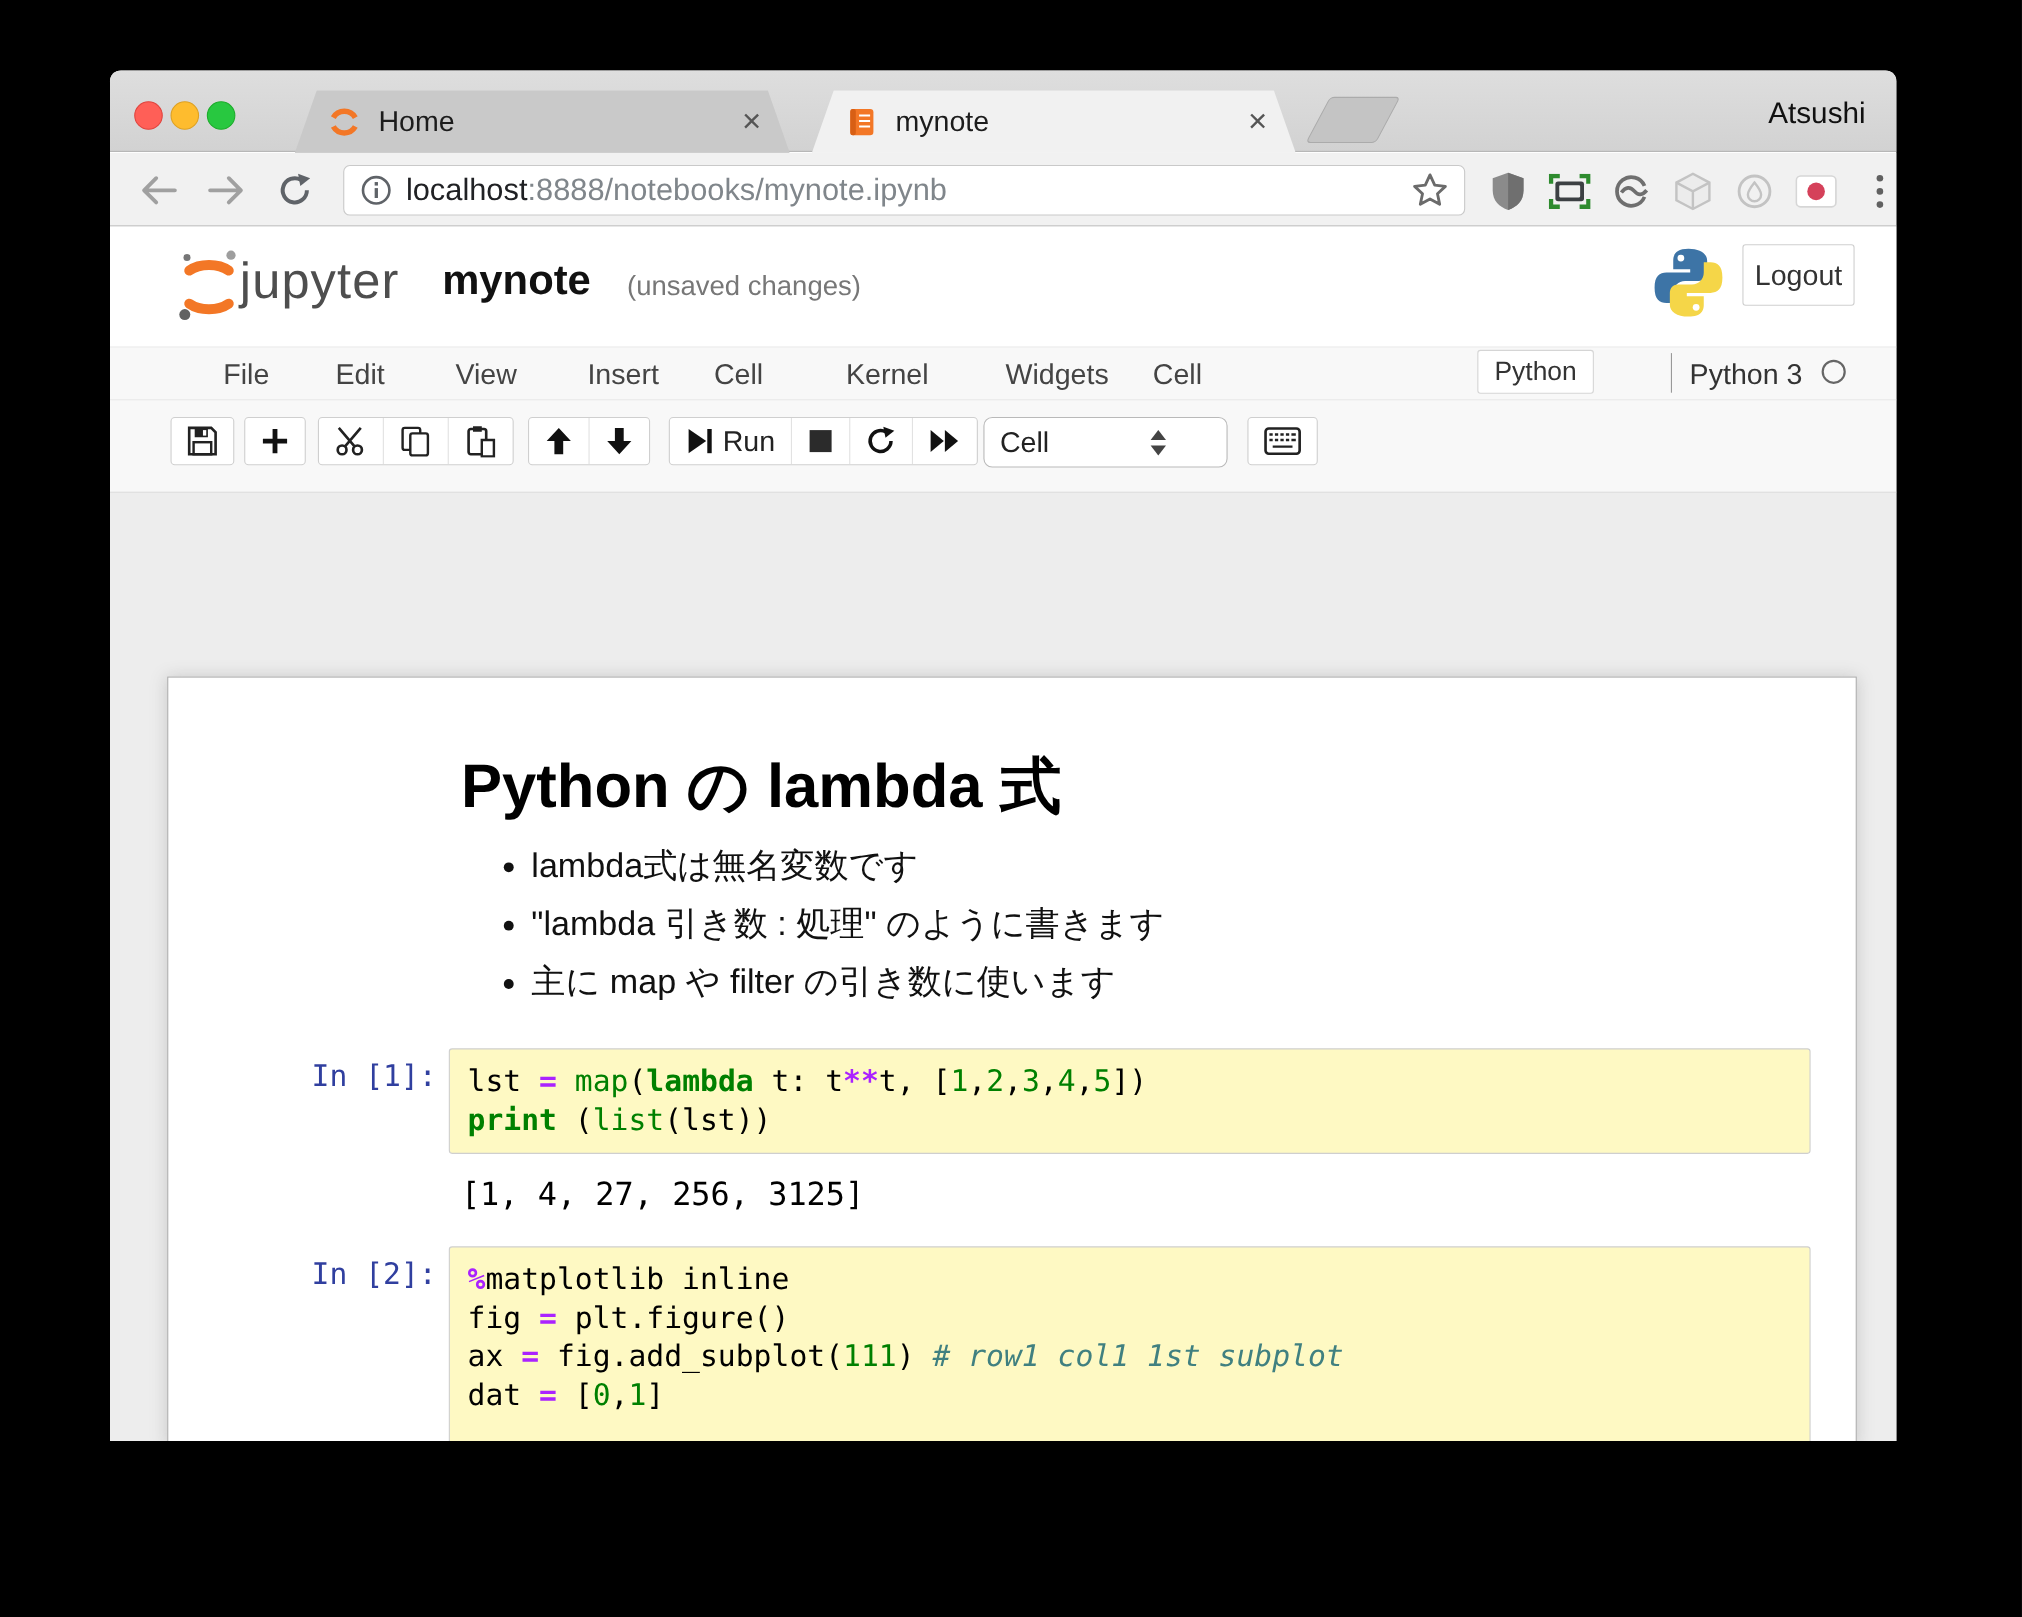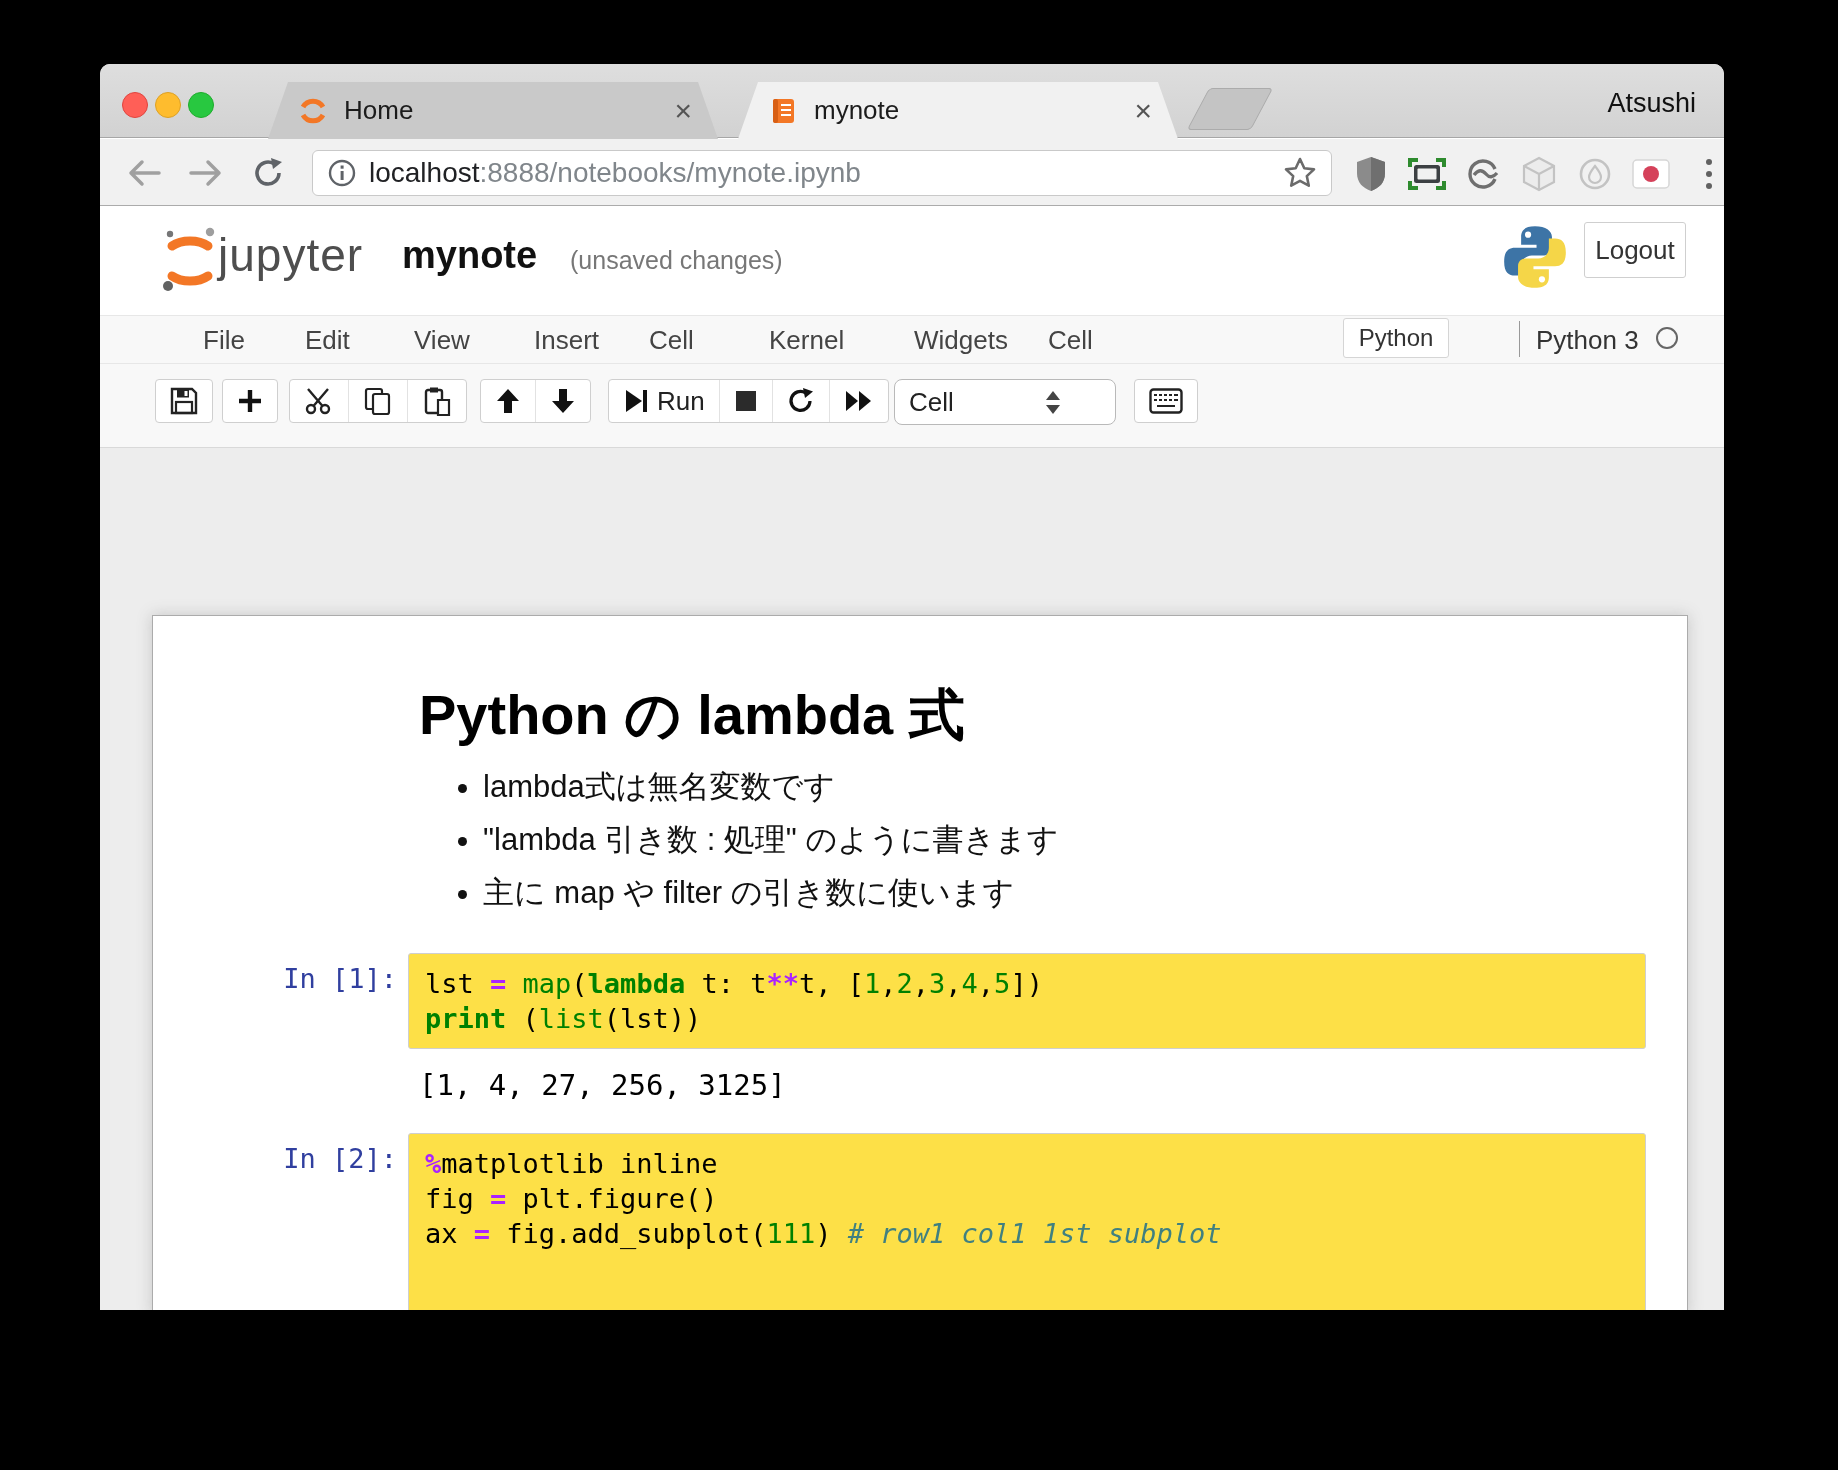--- a/index.html
+++ b/index.html
@@ -98,21 +98,21 @@
   .nb-main { position:absolute; left:0; top:242px; width:100%; height:862px; background:#ededed; }
   .nb-container { position:absolute; left:52px; top:167px; width:1536px; height:700px;
                   background:#fff; border:1px solid #ababab;
                   box-shadow:0 0 14px rgba(87,87,87,.25); }
 
   .md-h1 { position:absolute; left:266px; top:62px; font-size:56px; font-weight:bold; color:#000; }
   .md-bullets { position:absolute; left:330px; top:150px; font-size:31px; color:#111; }
   .md-bullets li { margin-bottom:11px; list-style:disc; }
   .prompt { position:absolute; width:244px; text-align:right; font-size:27px; color:#303f9f;
             font-family:"DejaVu Sans Mono", monospace; }
-  .input-box { position:absolute; left:255px; width:1238px; background:#fde047;
+  .input-box { position:absolute; left:255px; width:1238px; background:#fef9c3;
                border:1px solid #cfcfcf; border-radius:3px; padding:12px 16px; }
   .cm-line { font-family:"DejaVu Sans Mono", monospace; font-size:27px; line-height:35px;
              color:#000; white-space:pre; }
   .tok-kw { color:#008000; font-weight:bold; }
   .tok-b  { color:#008000; }
   .tok-n  { color:#008000; }
   .tok-op { color:#aa22ff; font-weight:bold; }
   .tok-cm { color:#408080; font-style:italic; }
   .tok-mg { color:#aa22ff; font-weight:bold; }
   .out-text { position:absolute; left:266px; font-size:29px; color:#000;
@@ -380,18 +380,19 @@
             <div class="cm-line"><span>lst </span><span class="tok-op">=</span><span> </span><span class="tok-b">map</span><span>(</span><span class="tok-kw">lambda</span><span> t: t</span><span class="tok-op">**</span><span>t, [</span><span class="tok-n">1</span><span>,</span><span class="tok-n">2</span><span>,</span><span class="tok-n">3</span><span>,</span><span class="tok-n">4</span><span>,</span><span class="tok-n">5</span><span>])</span></div>
             <div class="cm-line"><span class="tok-kw">print</span><span> (</span><span class="tok-b">list</span><span>(lst))</span></div>
           </div>
         <div class="out-text" style="top:452px">[1, 4, 27, 256, 3125]</div>
 
         <div class="prompt" style="top:527px">In [2]:</div>
         <div class="input-box" style="top:517px; height:269px">
             <div class="cm-line"><span class="tok-mg">%</span><span>matplotlib inline</span></div>
             <div class="cm-line"><span>fig </span><span class="tok-op">=</span><span> plt.figure()</span></div>
             <div class="cm-line"><span>ax </span><span class="tok-op">=</span><span> fig.add_subplot(</span><span class="tok-n">111</span><span>) </span><span class="tok-cm"># row1 col1 1st subplot</span></div>
+            <div class="cm-line"><span>dat </span><span class="tok-op">=</span><span> [</span><span class="tok-n">0</span><span>,</span><span class="tok-n">1</span><span>]</span></div>
           </div>
 
       </div>
     </div>
   </div>
 </div>
 
 </body></html>

